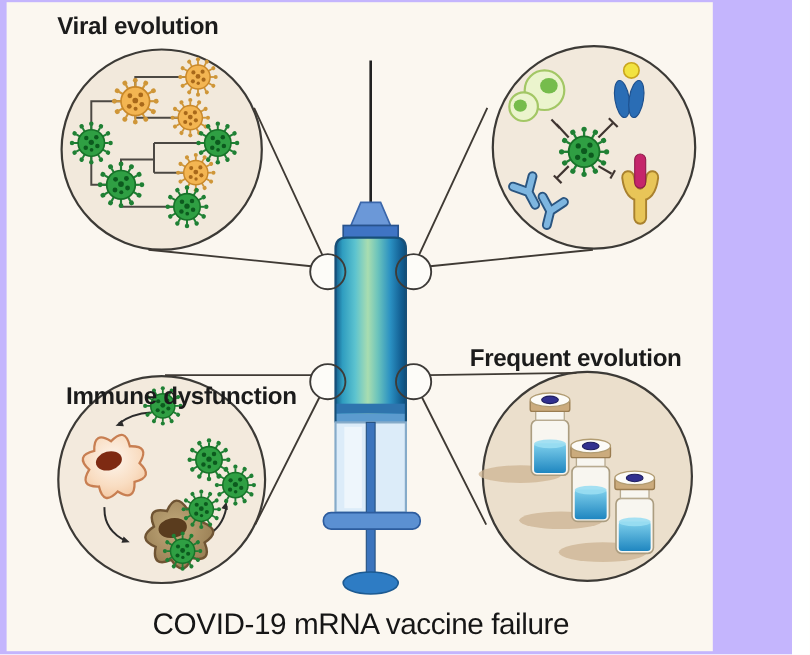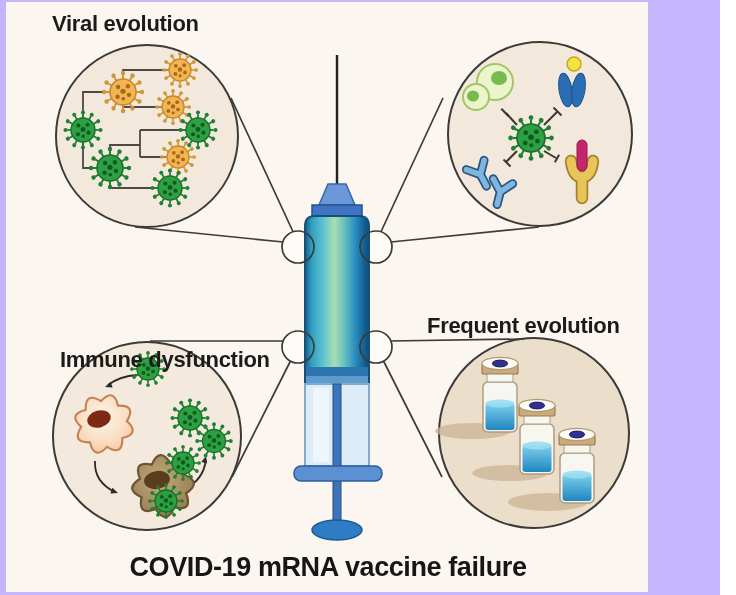--- a/index.html
+++ b/index.html
@@ -7,21 +7,21 @@
     position:relative;width:720px;height:595px;overflow:hidden;
     background:#c4b5fd;font-family:"Liberation Sans",sans-serif;
   }
   #gfx{position:absolute;left:0;top:0;}
   .lbl{
     position:absolute;font-weight:700;font-size:22px;line-height:24px;
     color:#1b1b1b;letter-spacing:-0.3px;white-space:nowrap;
   }
   #title{
     position:absolute;left:8px;top:552px;width:640px;text-align:center;
-    font-weight:700;font-size:27px;color:#161616;letter-spacing:-0.4px;
+    font-weight:400;font-size:27px;color:#161616;letter-spacing:-0.4px;
   }
   
   .vg{--vb:#2f9f43;--vbs:#187229;--vd:#0c5a1e;--vk:#1f8034;}
   .vo{--vo-unused:0;--vb:#f3b552;--vbs:#c9882a;--vd:#a8681a;--vk:#cf9638;}
 </style>
 </head>
 <body>
 
 <div id="canvas">
 

